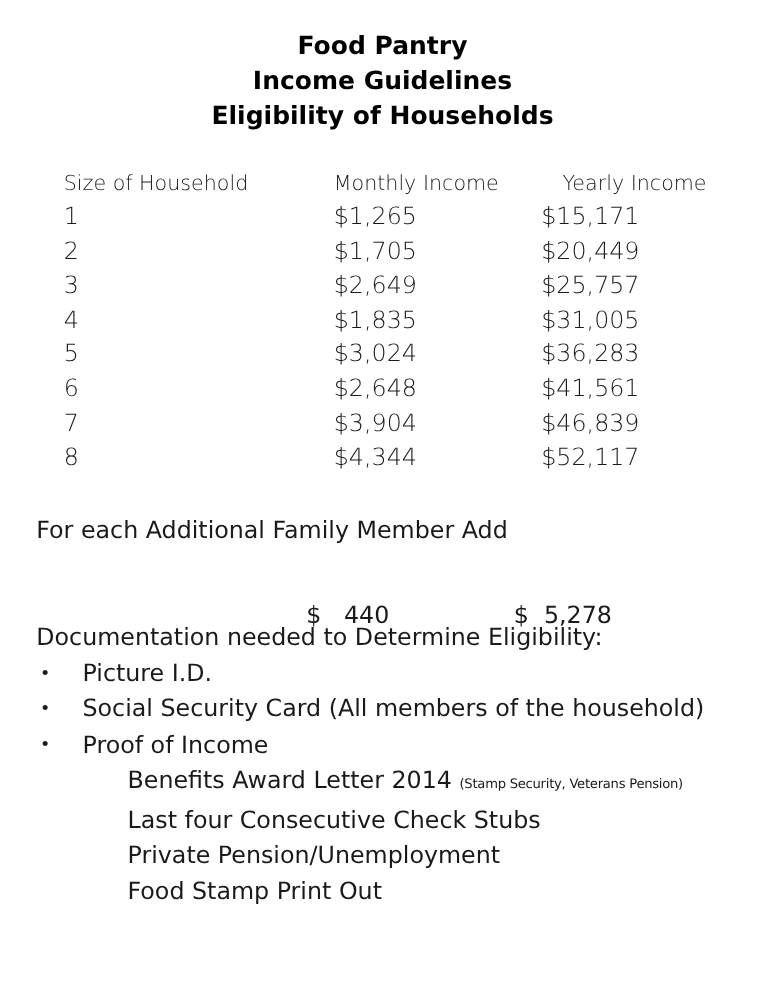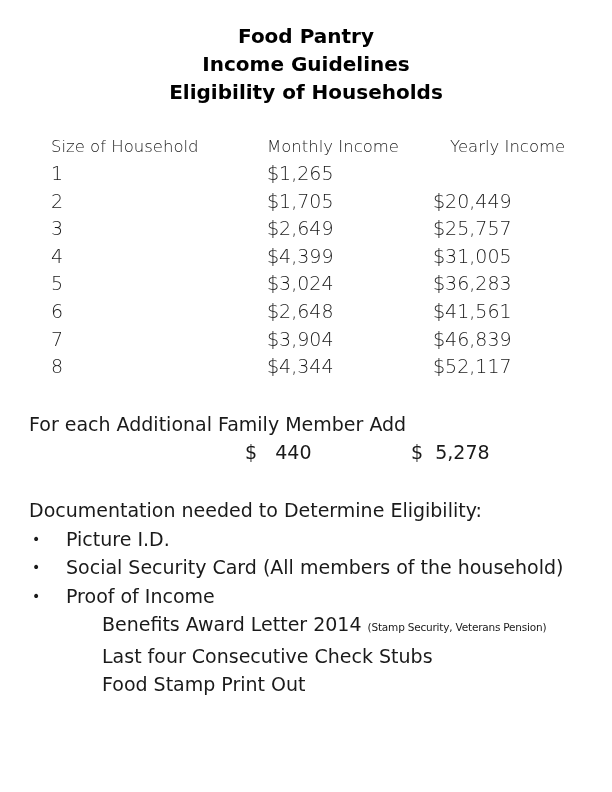--- a/index.html
+++ b/index.html
@@ -57,21 +57,21 @@
 
     .additional {
       position: absolute;
       top: 410px;
       left: 29px;
       width: 560px;
       font-size: 19px;
       line-height: 28px;
       color: #1a1a1a;
     }
-    .additional .amounts { position: relative; height: 28px; }
+    .additional .amounts { position: relative; height: 28px; margin-top: 40px; }
     .additional .amt-monthly { position: absolute; left: 216px; white-space: pre; }
     .additional .amt-yearly { position: absolute; left: 382px; white-space: pre; }
 
     .docs {
       position: absolute;
       top: 496px;
       left: 29px;
       width: 570px;
       font-size: 19px;
       line-height: 28.5px;
@@ -108,34 +108,35 @@
 
 <div class="table">
   <div class="row header">
     <span class="col-size">Size of Household</span>
     <span class="col-monthly">Monthly Income</span>
     <span class="col-yearly">Yearly Income</span>
   </div>
   <div class="row">
     <span class="col-size">1</span>
     <span class="col-monthly">$1,265</span>
+    <span class="col-yearly">$15,171</span>
   </div>
   <div class="row">
     <span class="col-size">2</span>
     <span class="col-monthly">$1,705</span>
     <span class="col-yearly">$20,449</span>
   </div>
   <div class="row">
     <span class="col-size">3</span>
     <span class="col-monthly">$2,649</span>
     <span class="col-yearly">$25,757</span>
   </div>
   <div class="row">
     <span class="col-size">4</span>
-    <span class="col-monthly">$4,399</span>
+    <span class="col-monthly">$1,835</span>
     <span class="col-yearly">$31,005</span>
   </div>
   <div class="row">
     <span class="col-size">5</span>
     <span class="col-monthly">$3,024</span>
     <span class="col-yearly">$36,283</span>
   </div>
   <div class="row">
     <span class="col-size">6</span>
     <span class="col-monthly">$2,648</span>
@@ -176,15 +177,18 @@
     <span>Proof of Income</span>
   </div>
   <div class="sub-item">
     <span>Benefits Award Letter 2014</span>
     <span class="small-note">(Stamp Security, Veterans Pension)</span>
   </div>
   <div class="sub-item">
     <span>Last four Consecutive Check Stubs</span>
   </div>
   <div class="sub-item">
+    <span>Private Pension/Unemployment</span>
+  </div>
+  <div class="sub-item">
     <span>Food Stamp Print Out</span>
   </div>
 </div>
 
 </body></html>

